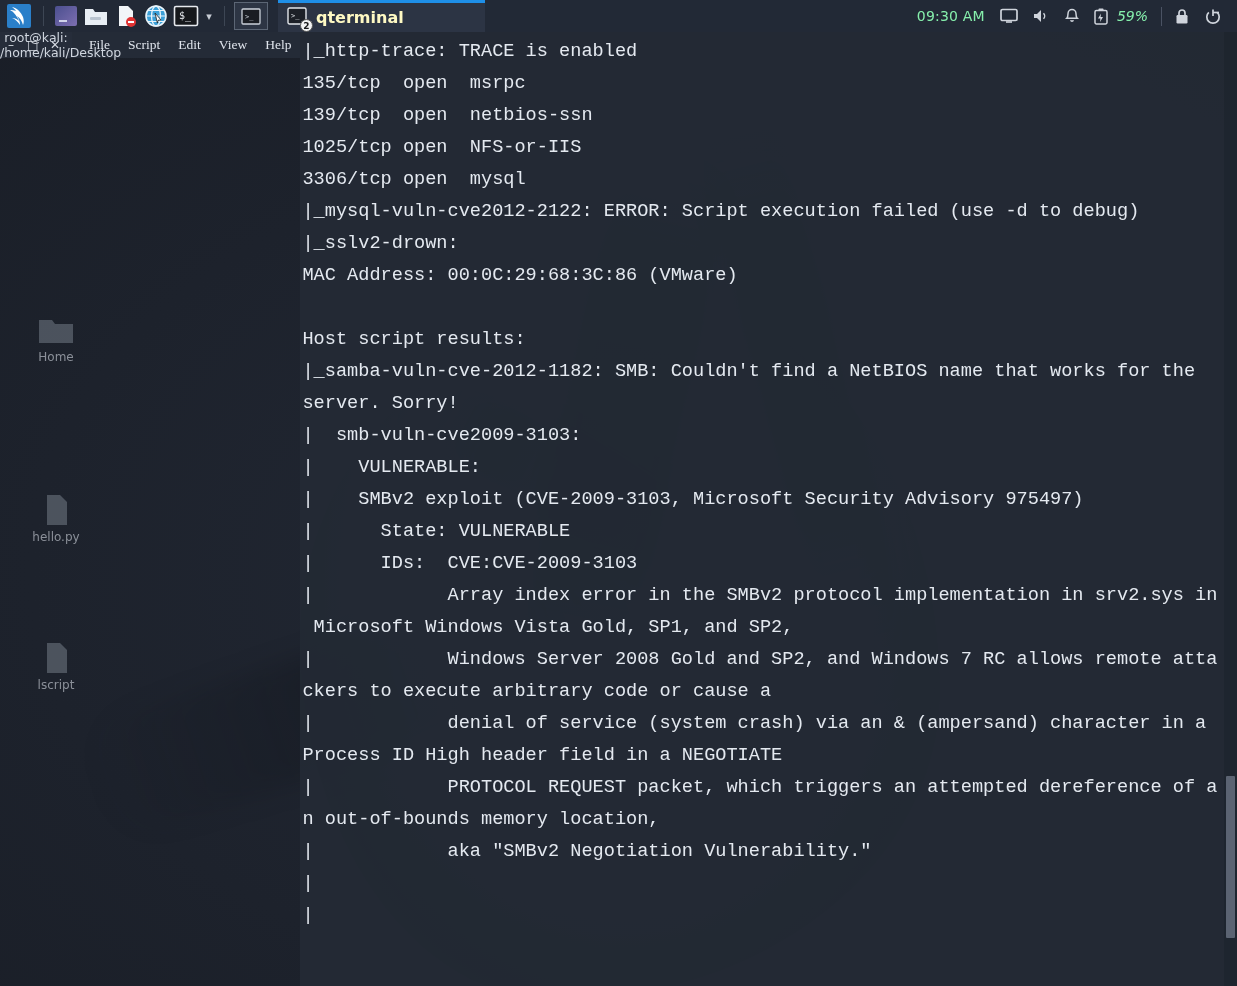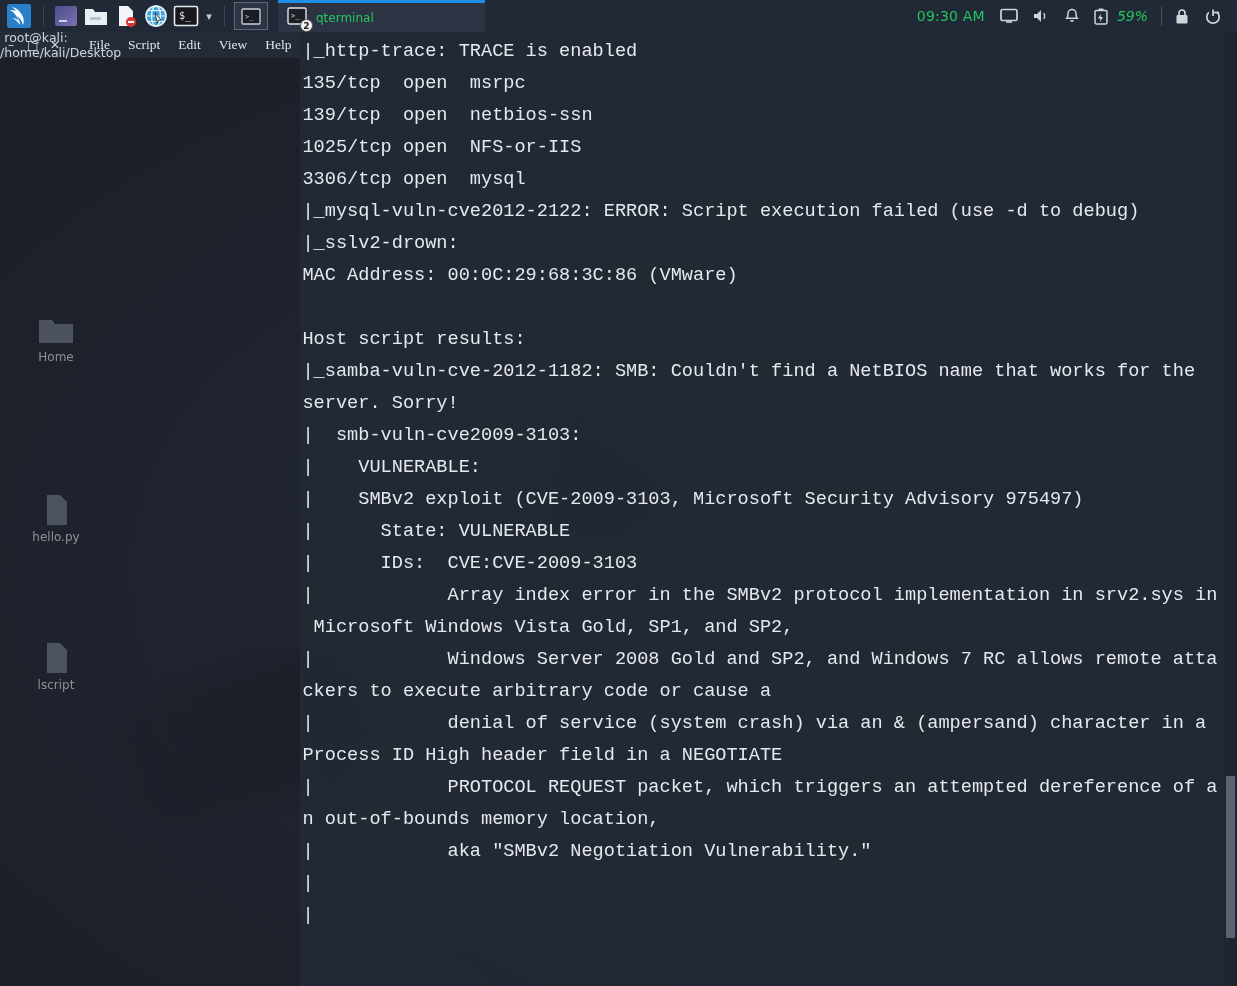--- a/index.html
+++ b/index.html
@@ -91,41 +91,41 @@
   #taskbtn {
     margin-left: 10px;
     height: 32px; width: 207px;
     background: #2c3444;
     border-top: 3px solid #1e8fe8;
     display: flex; align-items: center;
     padding-left: 9px;
     position: relative;
   }
   #taskbtn .tlabel {
-    color: #22c55e; font-size: 12px; margin-left: 9px;
-    white-space: nowrap; overflow: hidden; text-overflow: ellipsis;
+    color: #fef9c3; font-size: 16px; margin-left: 9px;
+    white-space: nowrap; overflow: hidden; text-overflow: ellipsis; font-weight: bold;
   }
   .win-badge {
     position: absolute;
     left: 22px; top: 16px;
     width: 13px; height: 13px;
     border-radius: 50%;
     background: #f2f2f2;
     color: #1b1b1b;
     font-size: 9px; font-weight: bold;
     display: flex; align-items: center; justify-content: center;
     border: 1px solid #555;
   }
 
   #tray {
     margin-left: auto;
     display: flex; align-items: center;
     height: 32px;
     padding-right: 8px;
-    color: #22c55e;
+    color: #86efac;
     font-size: 14px;
   }
   #tray .t-item {
     display: flex; align-items: center; justify-content: center;
     height: 32px; padding: 0 7px;
   }
   #tray .clock { padding: 0 8px 0 4px; letter-spacing: .2px; }
   #tray .pct { padding-left: 2px; padding-right: 8px; font-style: italic; }
   #tray .tsep { width: 1px; height: 19px; background: #4a5263; margin: 0 5px; }
 

